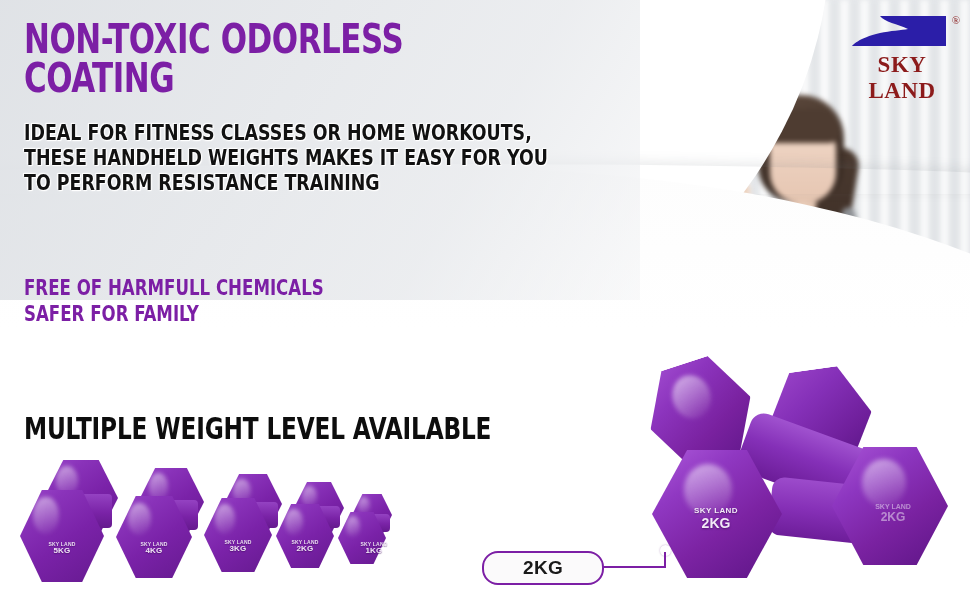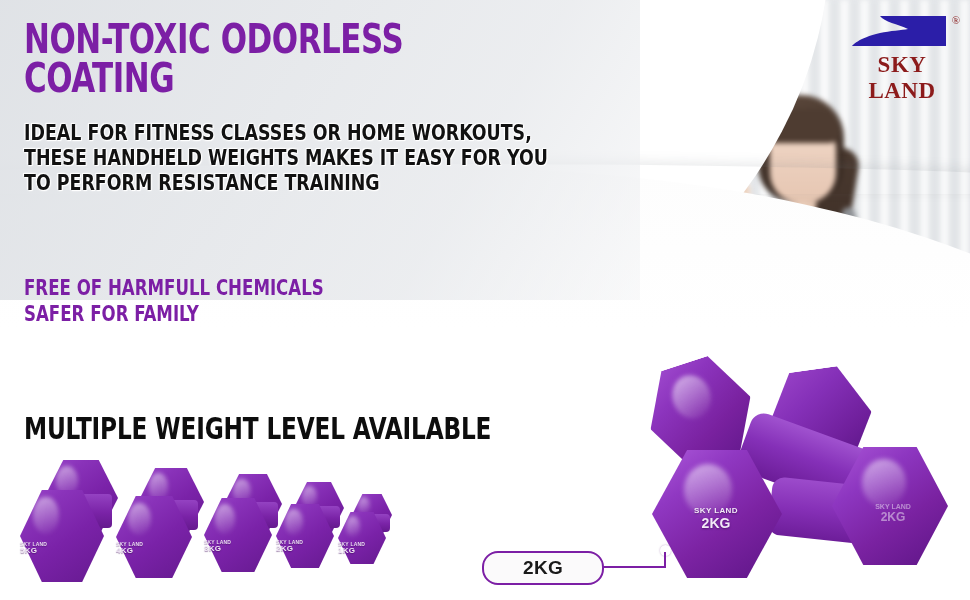--- a/index.html
+++ b/index.html
@@ -229,21 +229,21 @@
     position:absolute;left:16%;top:8%;width:30%;height:40%;
     background:linear-gradient(160deg,rgba(255,255,255,.55),rgba(255,255,255,0));
     border-radius:50%;filter:blur(2px);
   }
   .bar{
     position:absolute;
     background:linear-gradient(to bottom,#9442c2,#7a23a7 55%,#65198e);
     border-radius:4px;
   }
   .db-label{
-    position:absolute;width:100%;text-align:left;color:#f0e6f5;
+    position:absolute;width:100%;text-align:center;color:#f0e6f5;
     font-family:"Liberation Sans",sans-serif;font-weight:bold;
     line-height:1.05;letter-spacing:.2px;
     text-shadow:0 1px 1px rgba(60,10,85,.5);
   }
   .db-label .brand{display:block;font-size:5px;opacity:.95;}
   .db-label .kg{display:block;font-size:8px;}
 
   
   .hero-db{position:absolute;left:620px;top:355px;width:360px;height:245px;}
   .hd-bar{
@@ -441,21 +441,21 @@
     </div>
 
     <div class="db" style="left:320px;top:42px;">
       <div class="hex" style="left:14px;top:0px;width:40px;height:42px;">
           <span class="gloss"></span>
         </div>
       <div class="bar" style="left:22px;top:20px;width:30px;height:18px;"></div>
       <div class="hex" style="left:0px;top:18px;width:48px;height:52px;">
         <span class="gloss"></span>
       </div>
-      <div class="db-label" style="left:0px;top:48px;width:48px;">
+      <div class="db-label" style="left:12px;top:48px;width:48px;">
         <span class="brand">SKY LAND</span>
         <span class="kg">1KG</span>
       </div>
     </div>
 
   </div>
 
   <div class="hero-db">
     <div class="hd-h4"></div>
     <div class="hd-bar"></div>

